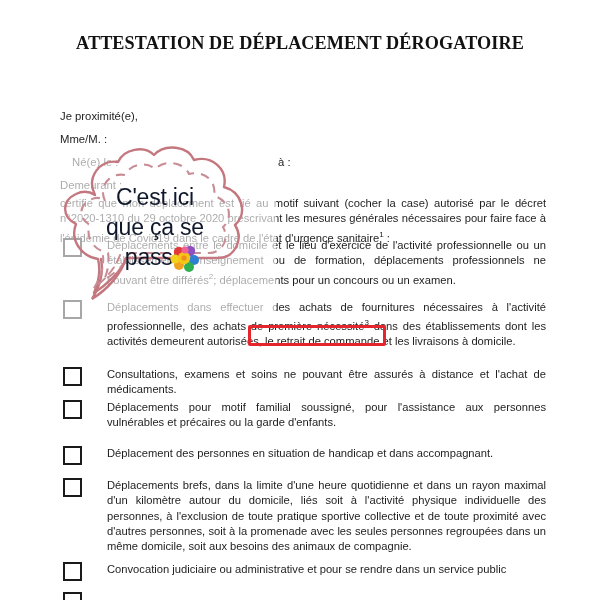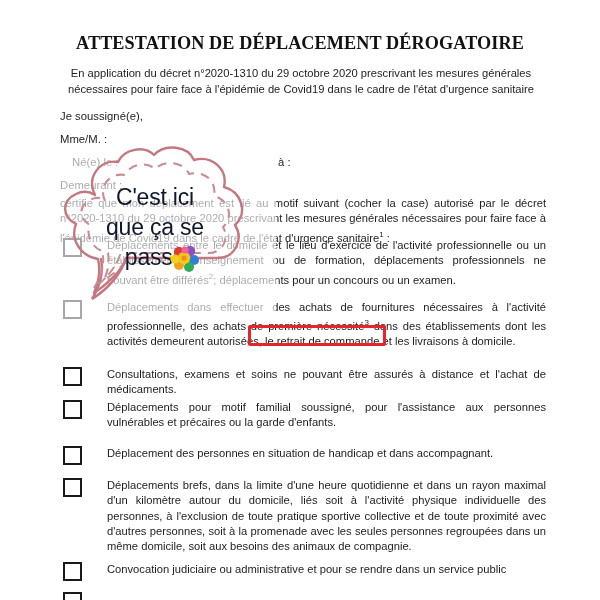--- a/index.html
+++ b/index.html
@@ -181,23 +181,22 @@
 </style>
 </head>
 <body>
 
 <div id="page">
 
   <div class="doc">
 
     <div class="doc-title">ATTESTATION DE DÉPLACEMENT DÉROGATOIRE</div>
 
-    <div class="intro">En application du décret n°2020-1310 du 29 octobre 2020 prescrivant les mesures générales nécessaires pour faire face à l'épidémie de Covid19 dans le cadre de l'état d'urgence sanitaire</div>
-
-    <div class="field f-sous">Je soussigné(e),</div>
+
+    <div class="field f-sous">Je proximité(e),</div>
     <div class="field f-mme">Mme/M. :</div>
     <div class="field f-ne">Né(e) le :</div>
     <div class="field f-a">à :</div>
     <div class="field f-dem">Demeurant :</div>
 
     <div class="certif"><span>certifie que mon déplacement est lié au motif suivant (cocher la case) autorisé par le décret n°2020-1310 du 29 octobre 2020 prescrivant les mesures générales nécessaires pour faire face à l'épidémie de Covid19 dans le cadre de l'état d'urgence sanitaire</span><sup>1</sup><span> :</span></div>
 
     <div class="item it1">
       <div class="box"></div>
       <div class="item-text"><span>Déplacements entre le domicile et le lieu d'exercice de l'activité professionnelle ou un établissement d'enseignement ou de formation, déplacements professionnels ne pouvant être différés</span><sup>2</sup><span>; déplacements pour un concours ou un examen.</span></div>

